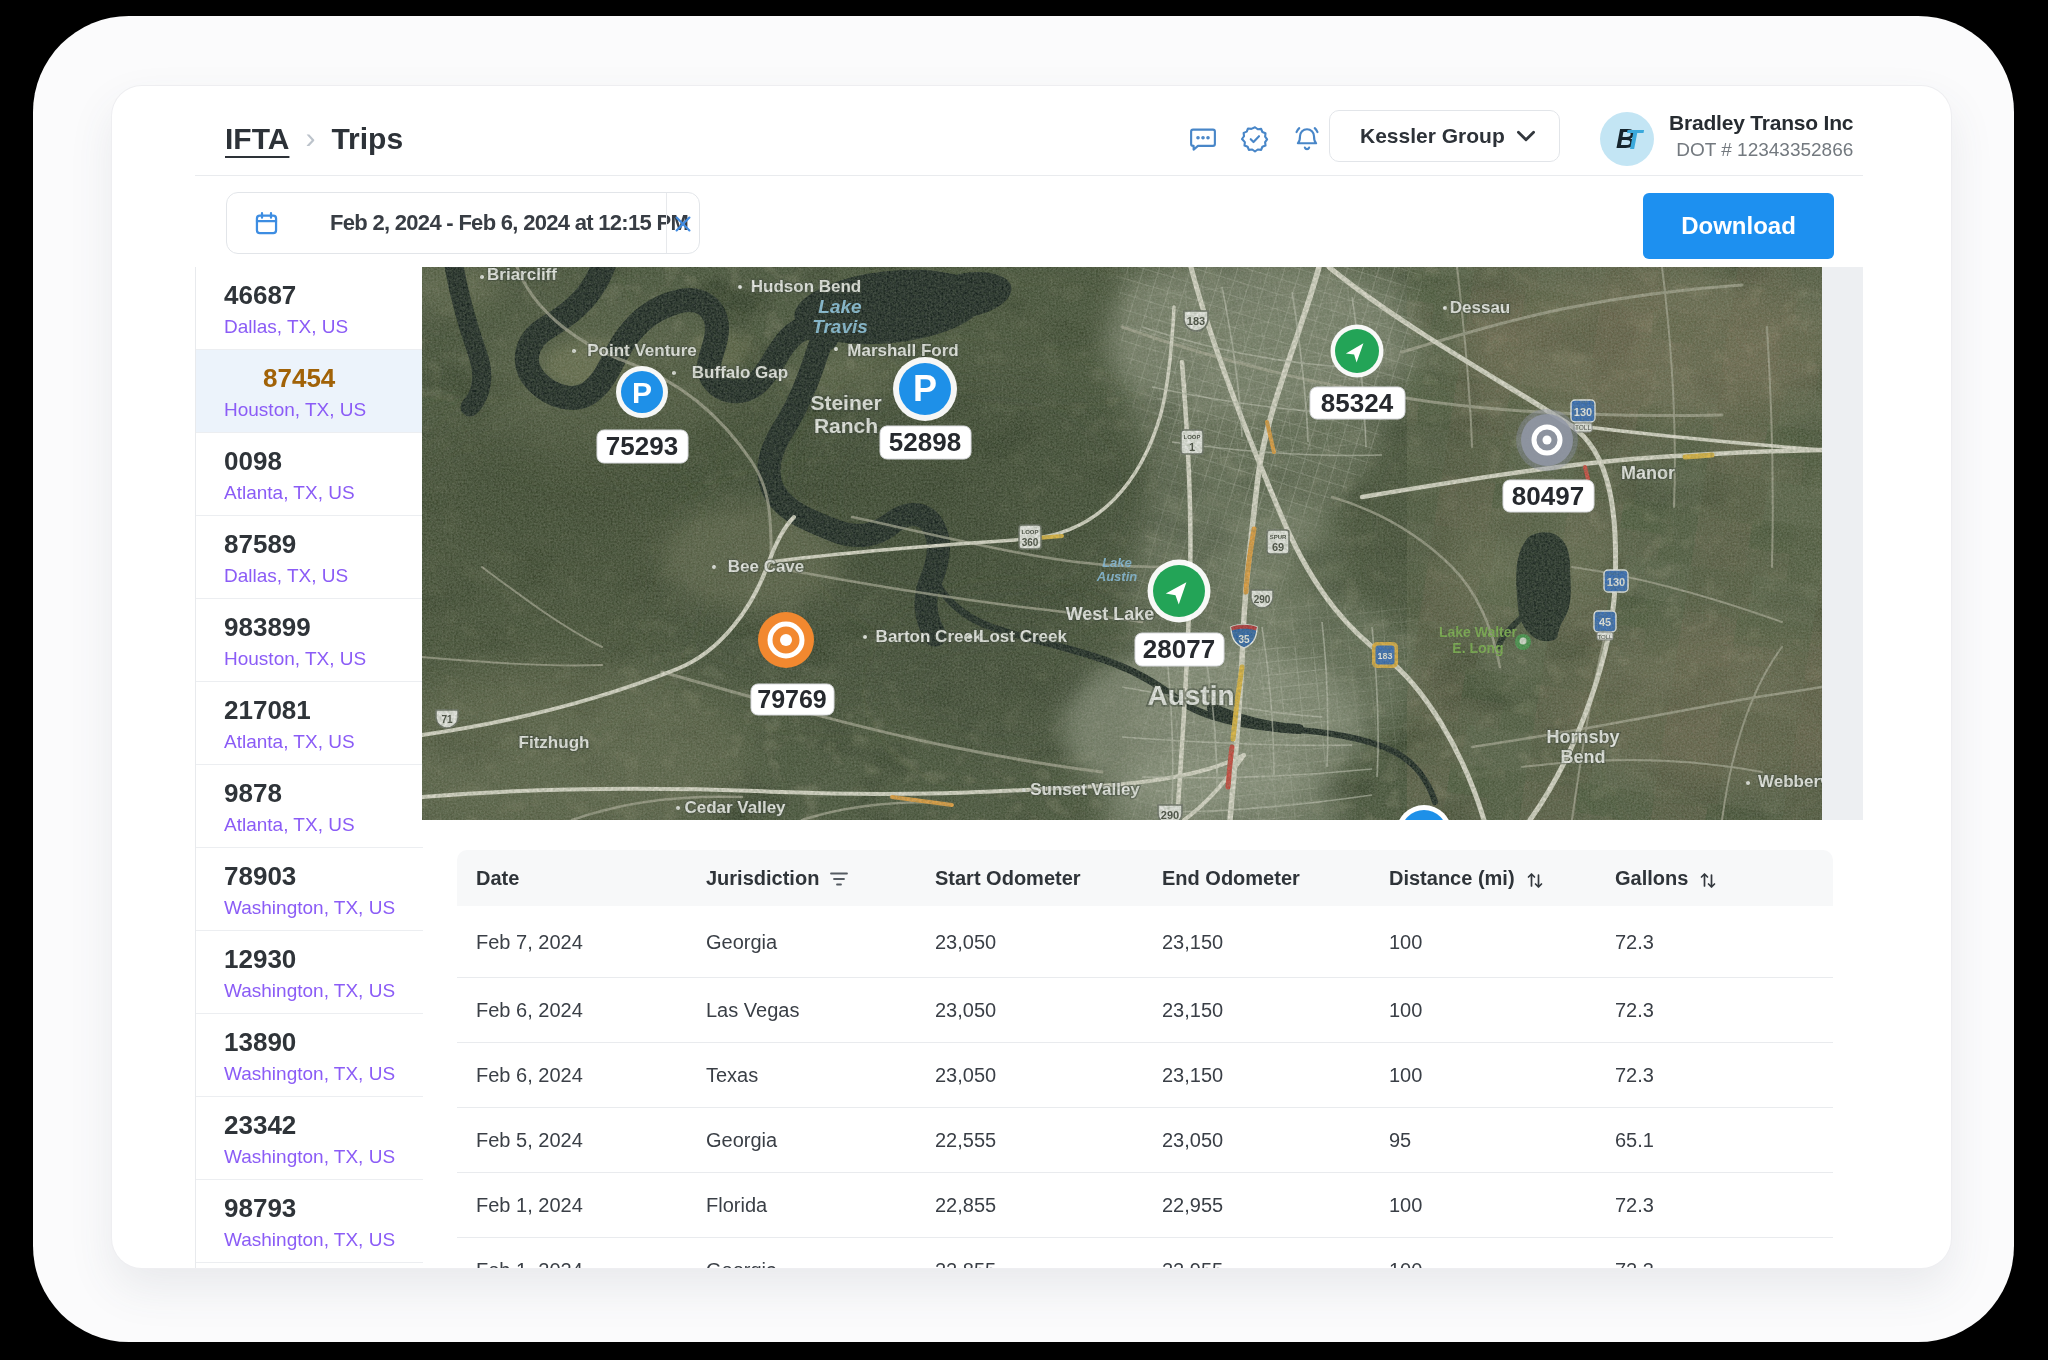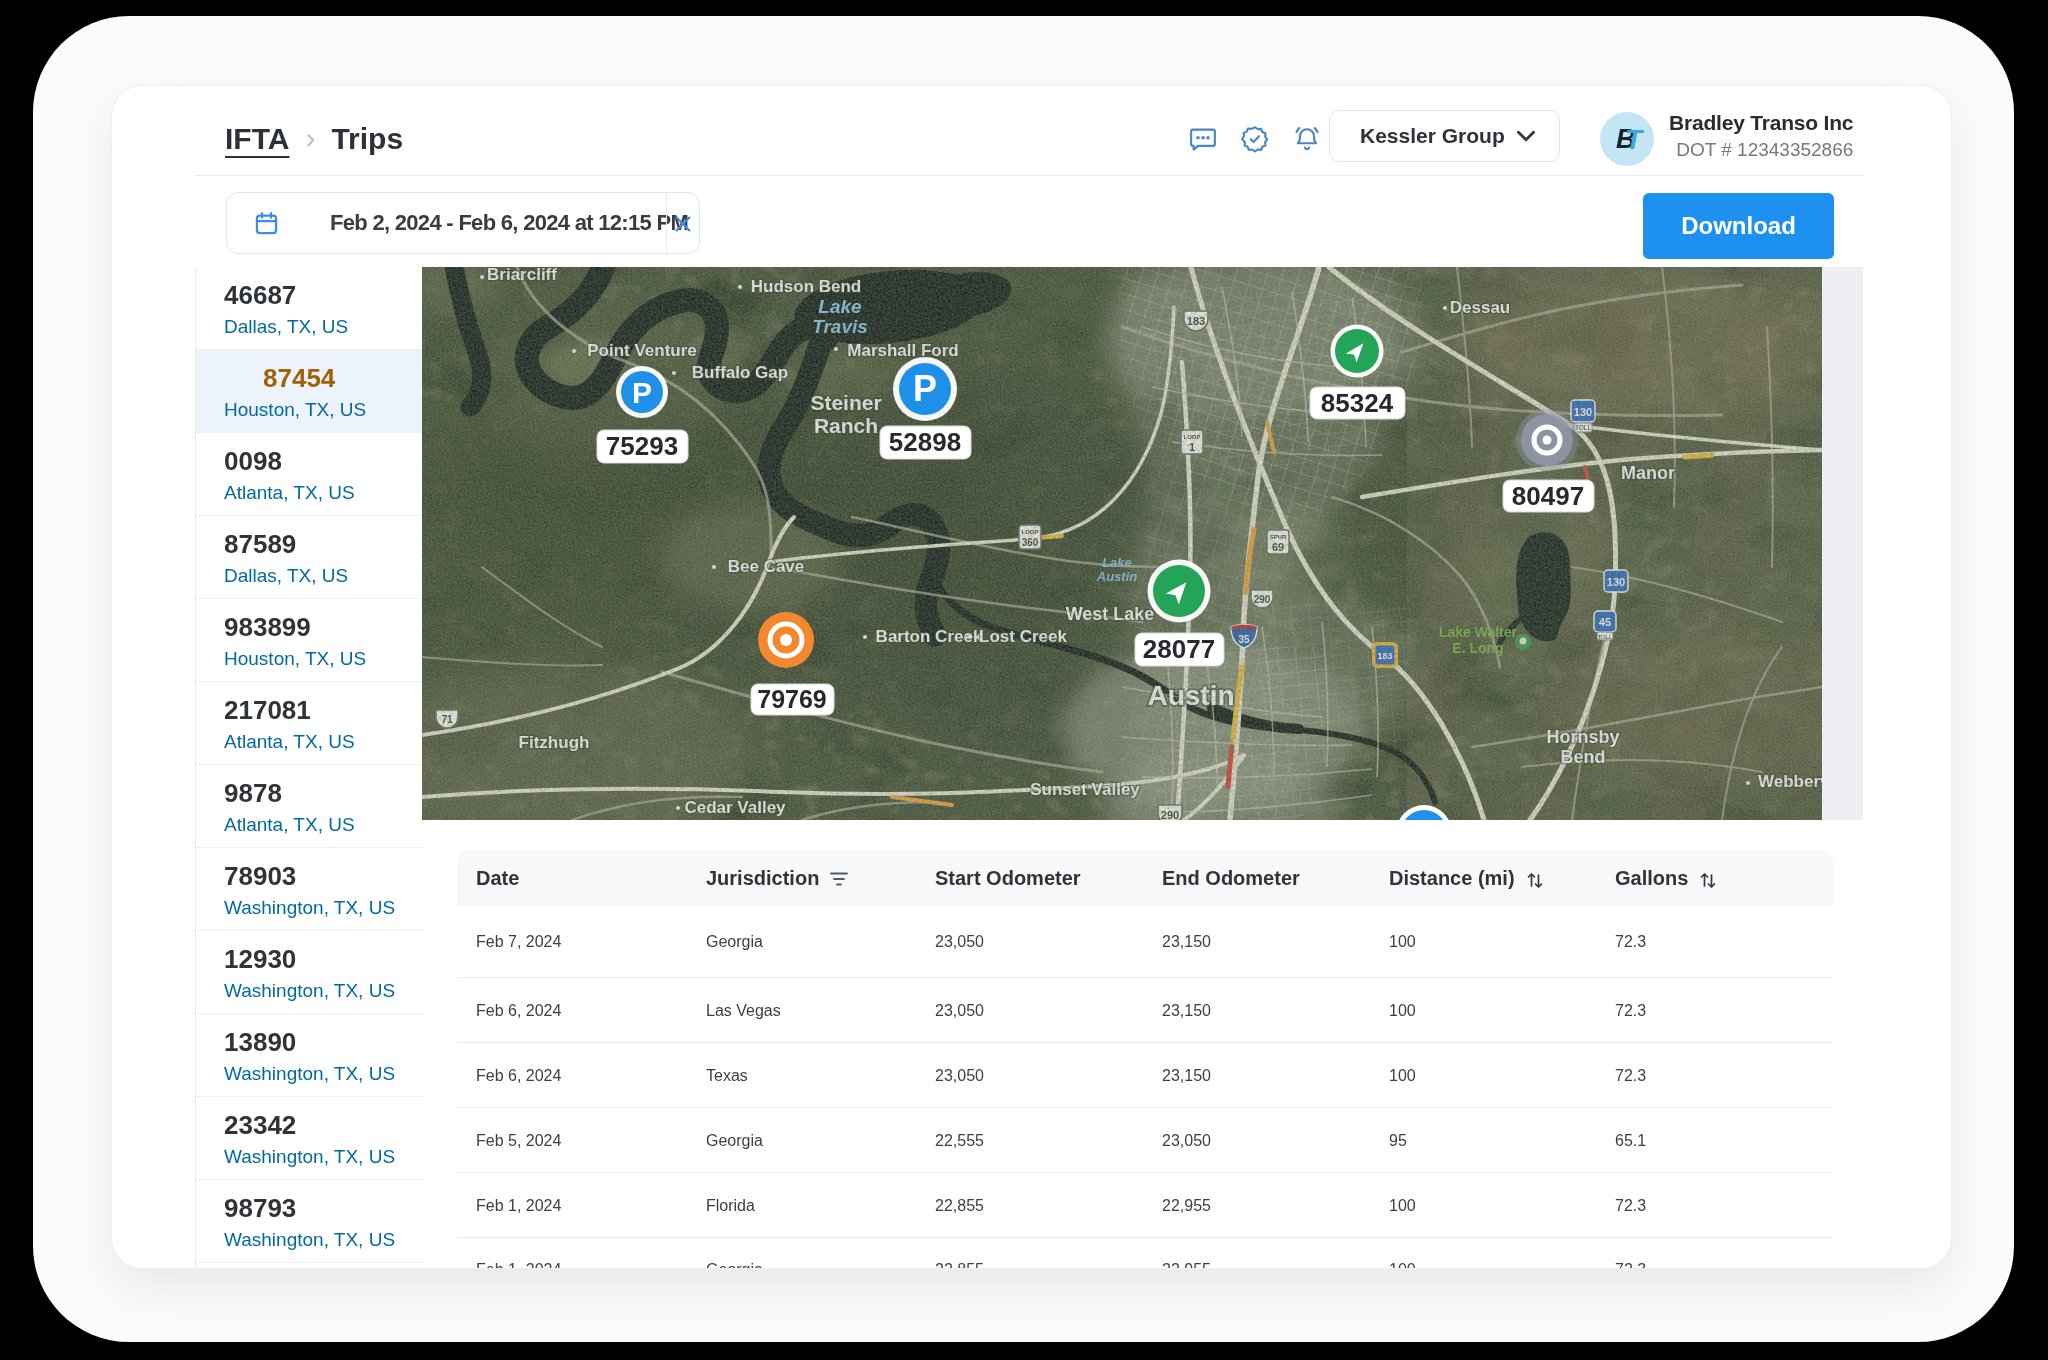--- a/index.html
+++ b/index.html
@@ -26,33 +26,33 @@
   .chip{position:absolute;left:114px;top:106px;width:474px;height:62px;border:1px solid #e2e5e9;border-radius:12px;
         display:flex;align-items:center;gap:30px;}
   .chip .txt{font-size:22px;font-weight:bold;color:#383d44;margin-left:20px;white-space:nowrap;letter-spacing:-.7px;}
   .chip .vsep{position:absolute;right:32px;top:0;width:1px;height:60px;background:#e7e9ec;}
   .dl{position:absolute;left:1531px;top:107px;width:191px;height:66px;background:#1d90f0;border-radius:6px;
       display:flex;align-items:center;justify-content:center;color:#fff;font-size:24px;font-weight:bold;}
   
   .side{position:absolute;left:83px;top:181px;width:227px;height:1001px;border-left:1px solid #e8eaed;}
   .item{position:absolute;left:0;width:227px;height:83px;}
   .item .num{position:absolute;left:28px;top:13px;font-size:26px;font-weight:bold;color:#2f3439;}
-  .item .city{position:absolute;left:28px;top:49px;font-size:19px;color:#0369a1;}
+  .item .city{position:absolute;left:28px;top:49px;font-size:19px;color:#8b5cf6;}
   .item .dv{position:absolute;left:0px;bottom:0;width:227px;height:1px;background:#eceef1;}
   .item.sel{background:#ecf3fb;}
   .item.sel .num{color:#a16207;margin-left:39px;}
   
   .map{position:absolute;left:310px;top:181px;width:1400px;height:553px;background:#4b5340;overflow:hidden;}
   .gstrip{position:absolute;left:1710px;top:181px;width:41px;height:553px;background:#edeff2;}
   
   .tbl{position:absolute;left:345px;top:764px;width:1376px;}
   .thead{position:absolute;left:0;top:0;width:1376px;height:56px;background:#f7f8f9;border-radius:10px 10px 0 0;}
   .th{position:absolute;top:0;height:56px;line-height:56px;font-size:20px;font-weight:bold;color:#2f3439;}
   .trow{position:absolute;left:0;width:1376px;height:65px;line-height:65px;border-bottom:1px solid #e9ebee;}
-  .td{position:absolute;top:0;height:inherit;line-height:inherit;font-size:16px;color:#3a3f46;}
+  .td{position:absolute;top:0;height:inherit;line-height:inherit;font-size:20px;color:#3a3f46;}
   .c1{left:19px;} .c2{left:249px;} .c3{left:478px;} .c4{left:705px;} .c5{left:932px;} .c6{left:1158px;}
 </style>
 </head>
 <body>
 <div class="frame"></div>
 <div class="card">
 
   <div class="crumb"><span class="ifta">IFTA</span><span class="sep">›</span><span>Trips</span></div>
   <div class="hicons">
     <svg width="30" height="30" viewBox="0 0 24 24" fill="none" stroke="#4886c8" stroke-width="1.7" stroke-linecap="round" stroke-linejoin="round">

